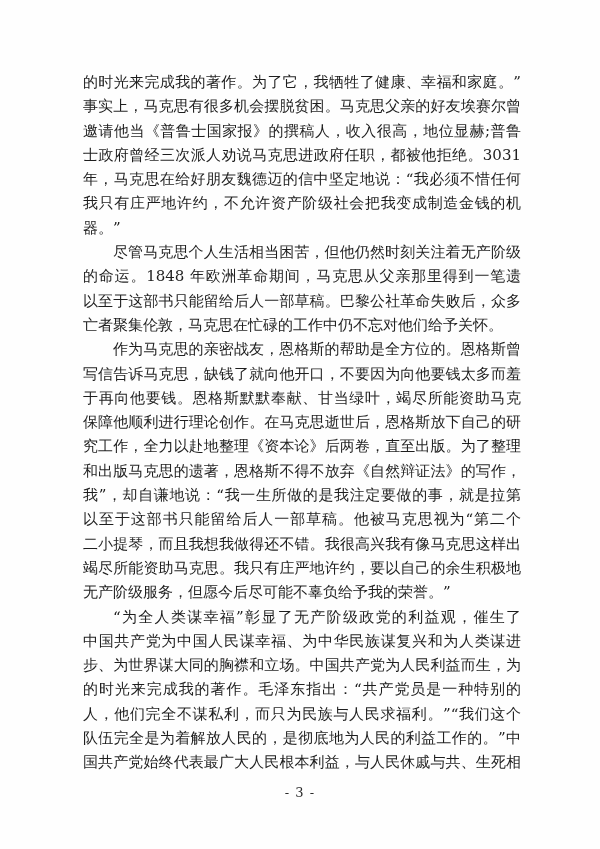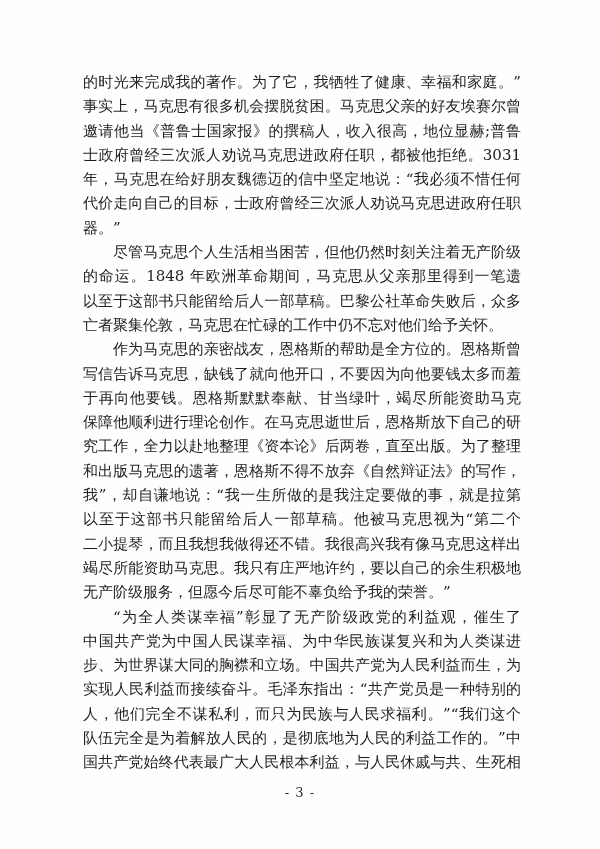--- a/index.html
+++ b/index.html
@@ -53,21 +53,21 @@
 <body>
 
 <div class="page">
   <div class="content">
 
     <div class="line fill">的时光来完成我的著作。为了它，我牺牲了健康、幸福和家庭。”</div>
     <div class="line fill">事实上，马克思有很多机会摆脱贫困。马克思父亲的好友埃赛尔曾</div>
     <div class="line fill">邀请他当《普鲁士国家报》的撰稿人，收入很高，地位显赫;普鲁</div>
     <div class="line fill">士政府曾经三次派人劝说马克思进政府任职，都被他拒绝。3031</div>
     <div class="line fill">年，马克思在给好朋友魏德迈的信中坚定地说：“我必须不惜任何</div>
-    <div class="line fill">代价走向自己的目标，士政府曾经三次派人劝说马克思进政府任职</div>
+    <div class="line fill">我只有庄严地许约，不允许资产阶级社会把我变成制造金钱的机</div>
     <div class="line">器。”</div>
 
     <div class="line fill indent">尽管马克思个人生活相当困苦，但他仍然时刻关注着无产阶级</div>
     <div class="line fill">的命运。1848 年欧洲革命期间，马克思从父亲那里得到一笔遗产，</div>
     <div class="line fill">以至于这部书只能留给后人一部草稿。巴黎公社革命失败后，众多流</div>
     <div class="line">亡者聚集伦敦，马克思在忙碌的工作中仍不忘对他们给予关怀。</div>
 
     <div class="line fill indent">作为马克思的亲密战友，恩格斯的帮助是全方位的。恩格斯曾</div>
     <div class="line fill">写信告诉马克思，缺钱了就向他开口，不要因为向他要钱太多而羞</div>
     <div class="line fill">于再向他要钱。恩格斯默默奉献、甘当绿叶，竭尽所能资助马克思，</div>
@@ -76,21 +76,21 @@
     <div class="line fill">和出版马克思的遗著，恩格斯不得不放弃《自然辩证法》的写作，</div>
     <div class="line fill">我”，却自谦地说：“我一生所做的是我注定要做的事，就是拉第</div>
     <div class="line fill">以至于这部书只能留给后人一部草稿。他被马克思视为“第二个</div>
     <div class="line fill">二小提琴，而且我想我做得还不错。我很高兴我有像马克思这样出</div>
     <div class="line fill">竭尽所能资助马克思。我只有庄严地许约，要以自己的余生积极地为</div>
     <div class="line">无产阶级服务，但愿今后尽可能不辜负给予我的荣誉。”</div>
 
     <div class="line fill indent">“为全人类谋幸福”彰显了无产阶级政党的利益观，催生了</div>
     <div class="line fill">中国共产党为中国人民谋幸福、为中华民族谋复兴和为人类谋进</div>
     <div class="line fill">步、为世界谋大同的胸襟和立场。中国共产党为人民利益而生，为</div>
-    <div class="line fill">实现人民利益而接续奋斗。毛泽东指出：“共产党员是一种特别的</div>
+    <div class="line fill">的时光来完成我的著作。毛泽东指出：“共产党员是一种特别的</div>
     <div class="line fill">人，他们完全不谋私利，而只为民族与人民求福利。”“我们这个</div>
     <div class="line fill">队伍完全是为着解放人民的，是彻底地为人民的利益工作的。”中</div>
     <div class="line fill">国共产党始终代表最广大人民根本利益，与人民休戚与共、生死相</div>
 
   </div>
 
   <div class="footer">- 3 -</div>
 </div>
 
 </body></html>

